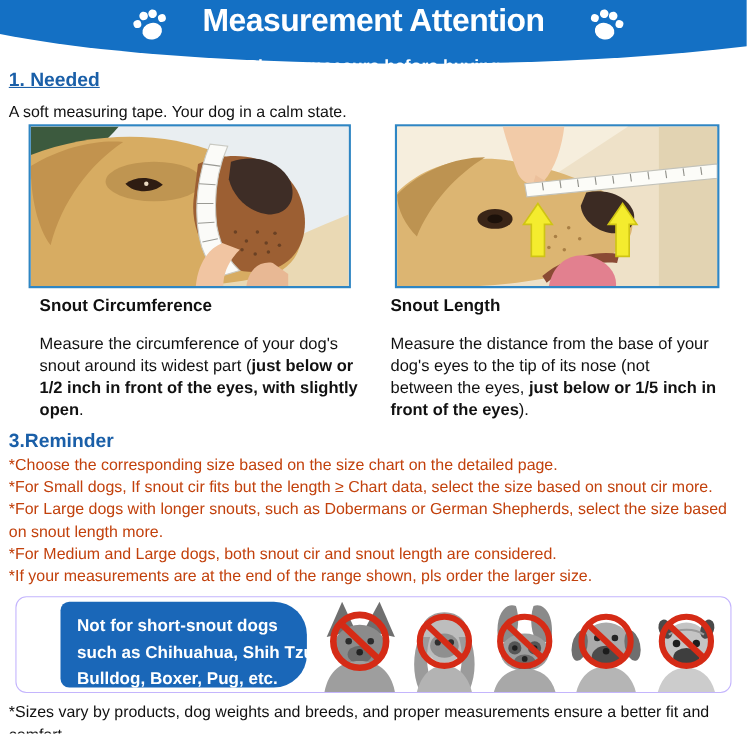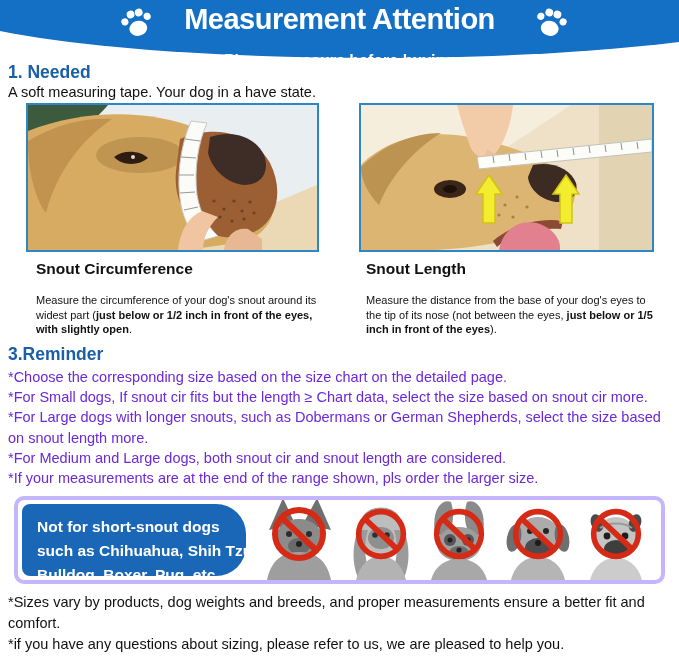--- a/index.html
+++ b/index.html
@@ -14,40 +14,40 @@
     color:#fff; font-size:29px; font-weight:bold; letter-spacing:-0.5px; }
   .header .subtitle { position:absolute; top:52px; left:0; width:100%; text-align:center;
     color:#fff; font-size:16px; font-weight:bold; }
   .paw { position:absolute; top:7px; width:34px; height:32px; }
   .paw.left { left:120px; transform:rotate(-14deg); }
   .paw.right { left:534px; transform:rotate(14deg); }
 
   
   main { padding:0 8px; }
   .sec-h { color:#1a5fa8; font-size:17.5px; font-weight:bold; }
-  .h1 { margin:2px 0 1px; }
+  .h1 { margin:2px 0 11px;text-decoration:underline; }
   .needed-text { font-size:14.5px; color:#111; margin:0 0 3px; }
   .h2 { margin:3px 0 7px; }
 
   .photos { display:flex; margin-left:18px; gap:40px; }
   .photo { border:2px solid #2e86c4; background:#eee; line-height:0; }
   .photo svg { display:block; }
 
-  .captions { display:flex; margin:8px 0 0 28px; gap:34px; }
+  .captions { display:flex; margin:8px 0 0 28px; gap:23px; }
   .cap { width:296px; }
   .cap h3 { font-size:15.5px; font-weight:bold; color:#111; margin:0 0 2px; }
-  .cap p { font-size:11px; color:#111; line-height:1.33;margin-top:15px; }
+  .cap p { font-size:15px; color:#111; line-height:1.33;margin-top:15px; }
   .cap p b { font-weight:bold; }
 
   .h3 { margin:7px 0 2px; }
-  .reminder p { font-size:14.5px; color:#6d28d9; line-height:1.4; }
+  .reminder p { font-size:14.5px; color:#c2410c; line-height:1.4; }
 
   
-  .banner { position:relative; margin:7px 6px 0; height:88px; border:4px solid #c4b5fd;
-    border-radius:10px; background:#fff; display:flex; overflow:hidden; }
+  .banner { position:relative; margin:7px 6px 0; height:88px; border:1px solid #c4b5fd;
+    border-radius:10px; background:#fff; display:flex; overflow:hidden;padding-left:36px; }
   .banner-blue { width:224px; margin:4px; background:#1a67b8; border-radius:8px 30px 30px 8px;
     padding:11px 0 0 15px; }
   .banner-blue div { color:#fff; font-size:15.5px; font-weight:bold; line-height:1.55; white-space:nowrap; }
   .dogs { flex:1; display:flex; align-items:flex-end; justify-content:space-evenly; padding:0 4px; }
   .dog { position:relative; height:84px; display:flex; align-items:flex-end; }
   .dog > svg.breed { display:block; }
   .no-sign { position:absolute; left:50%; top:46%; transform:translate(-50%,-50%); }
 
   footer { margin-top:8px; padding:0 8px; }
   footer p { font-size:14.5px; color:#111; line-height:1.47; }
@@ -83,21 +83,21 @@
           <circle cx="28.5" cy="12" r="3.6"></circle>
         </g>
       </svg>
     </span>
     <div class="subtitle">Please measure before buying</div>
   </div>
 
   <main>
 
     <div class="sec-h h1">1. Needed</div>
-    <p class="needed-text">A soft measuring tape. Your dog in a have state.</p>
+    <p class="needed-text">A soft measuring tape. Your dog in a calm state.</p>
 
 
     <div class="photos">
 
       <div class="photo">
         <svg width="289" height="145" viewBox="0 0 289 145" preserveAspectRatio="none">
           <rect width="289" height="145" fill="#e9eef1"></rect>
           <path d="M0,0 H80 C58,26 28,43 0,48 Z" fill="#3c5a3e"></path>
           <path d="M130,145 H289 V80 C235,102 180,128 130,145 Z" fill="#ead9b4"></path>
           <path d="M0,145 V26 C55,4 122,4 170,24 C206,40 232,62 243,88 C249,104 244,120 228,131 C190,148 80,150 0,145 Z" fill="#d7ac62"></path>

